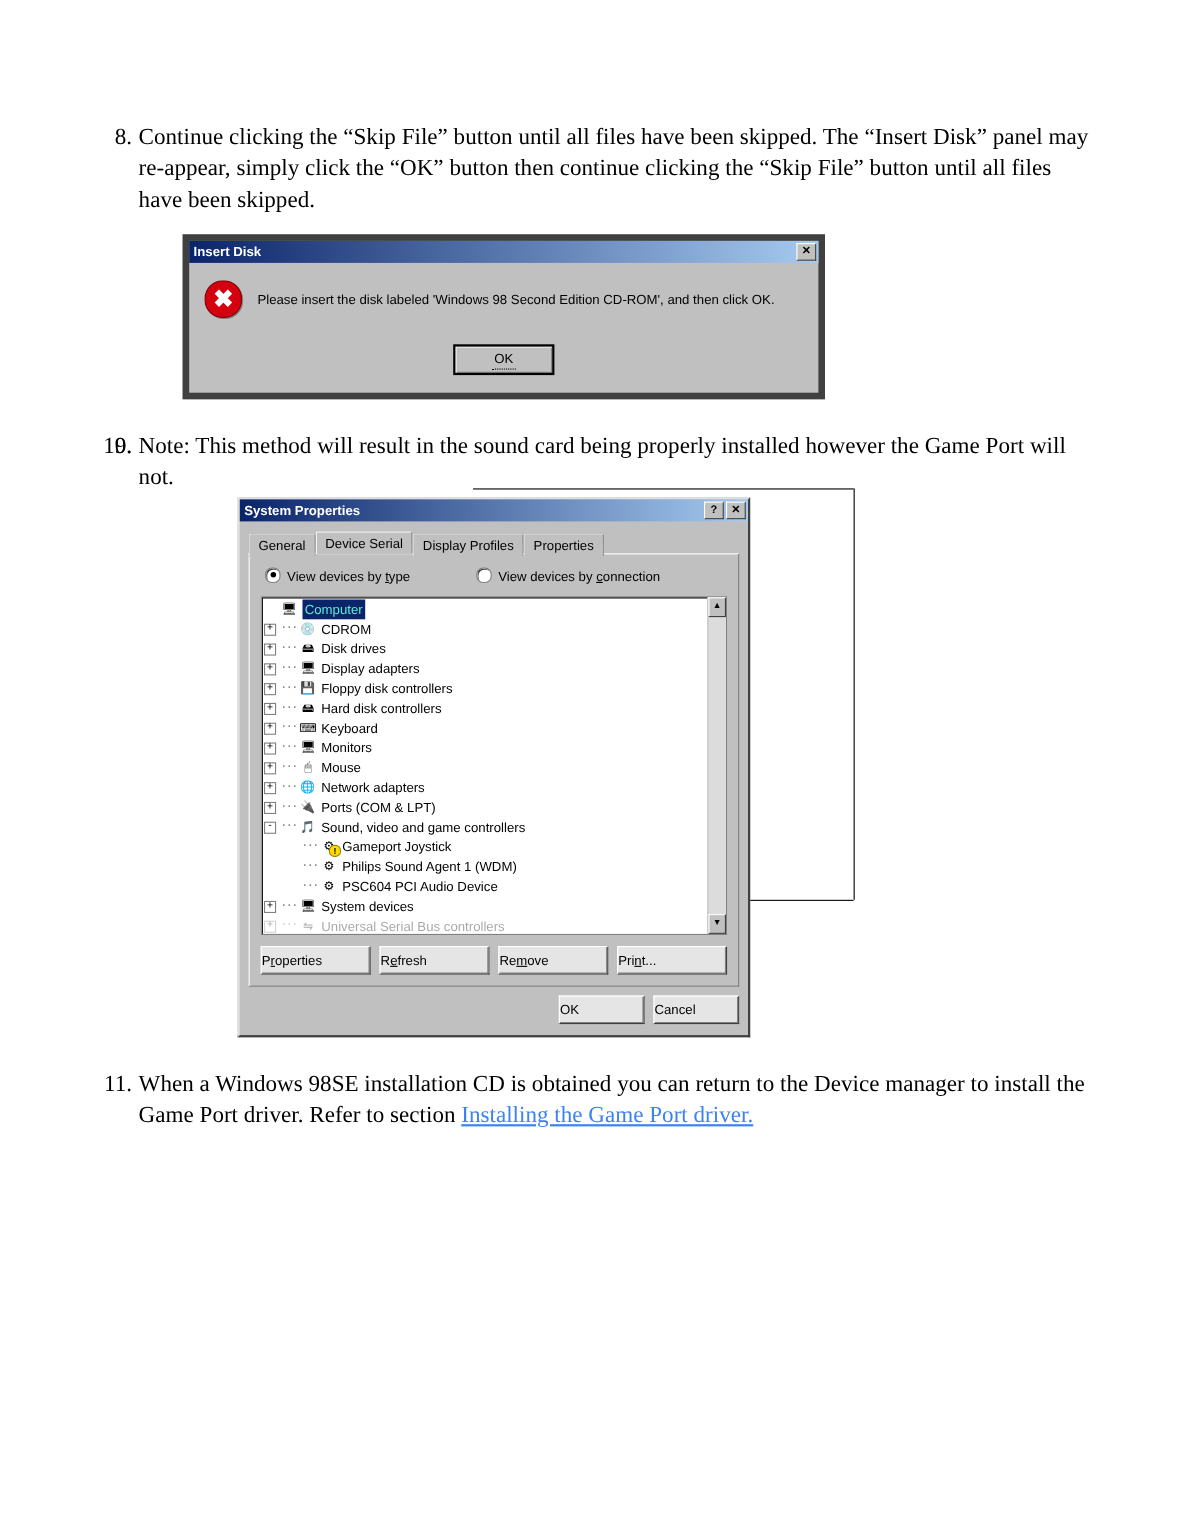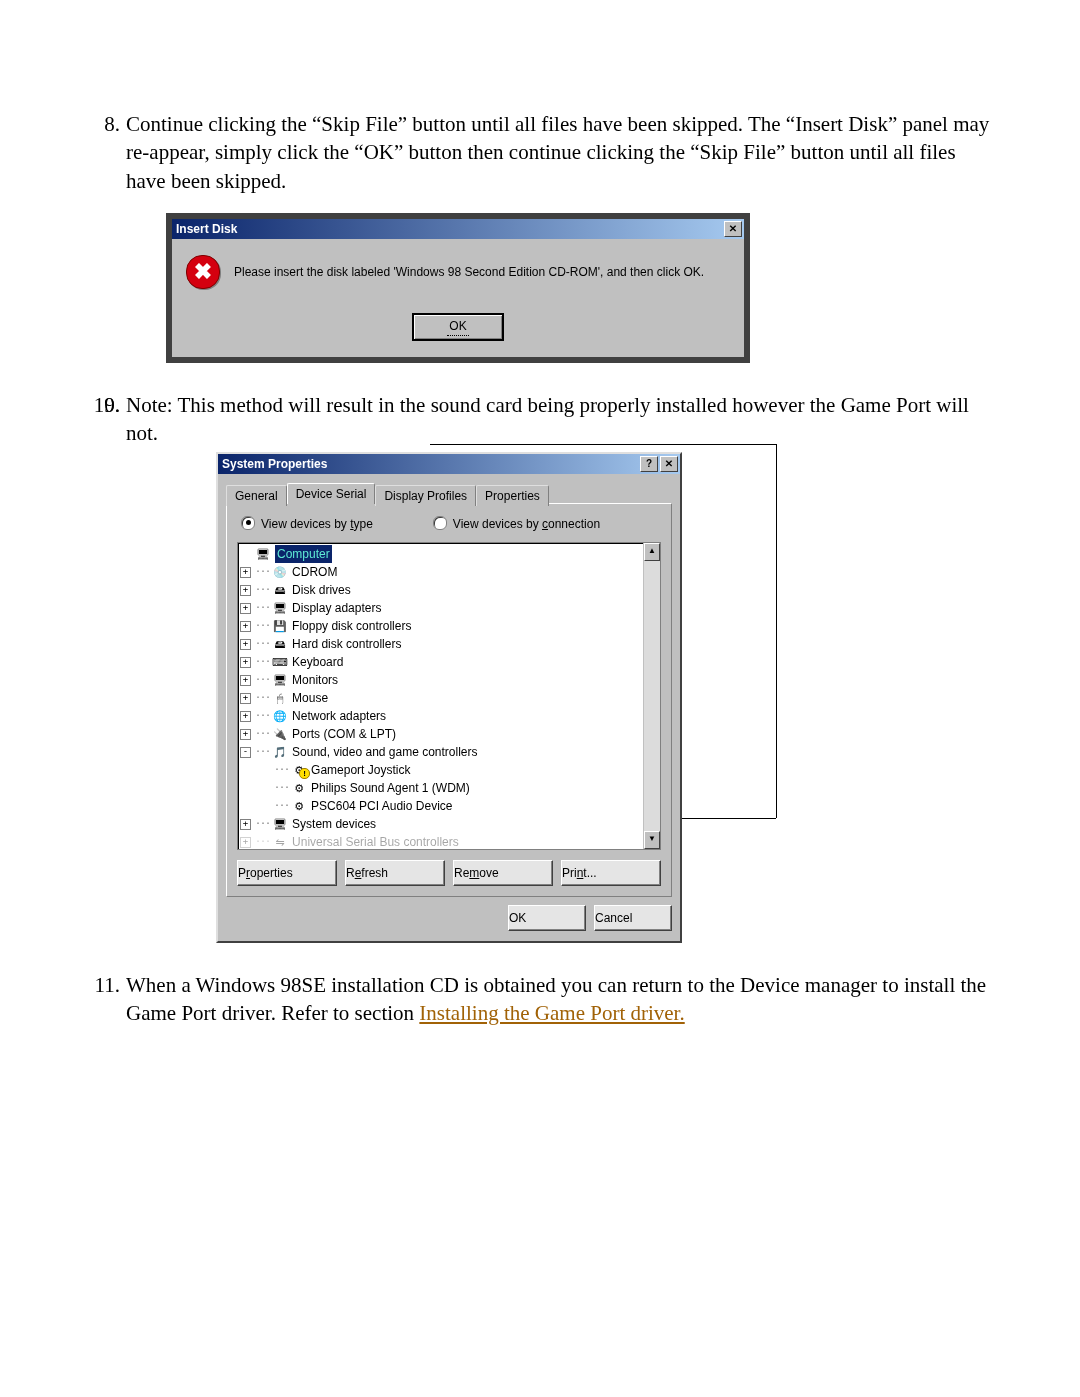--- a/index.html
+++ b/index.html
@@ -26,21 +26,21 @@
     line-height: 1.35;
   }
   ol.main > li .num {
     position: absolute;
     left: 0;
     top: 0;
     width: 40px;
     text-align: right;
   }
   a.link {
-    color: #a16207;
+    color: #3b82f6;
     text-decoration: underline;
   }
 
   
   .dlg-insert {
     width: 572px;
     margin: 18px 0 10px 40px;
     border: 6px solid #404040;
     background: #c0c0c0;
     font-family: Tahoma, Arial, sans-serif;

